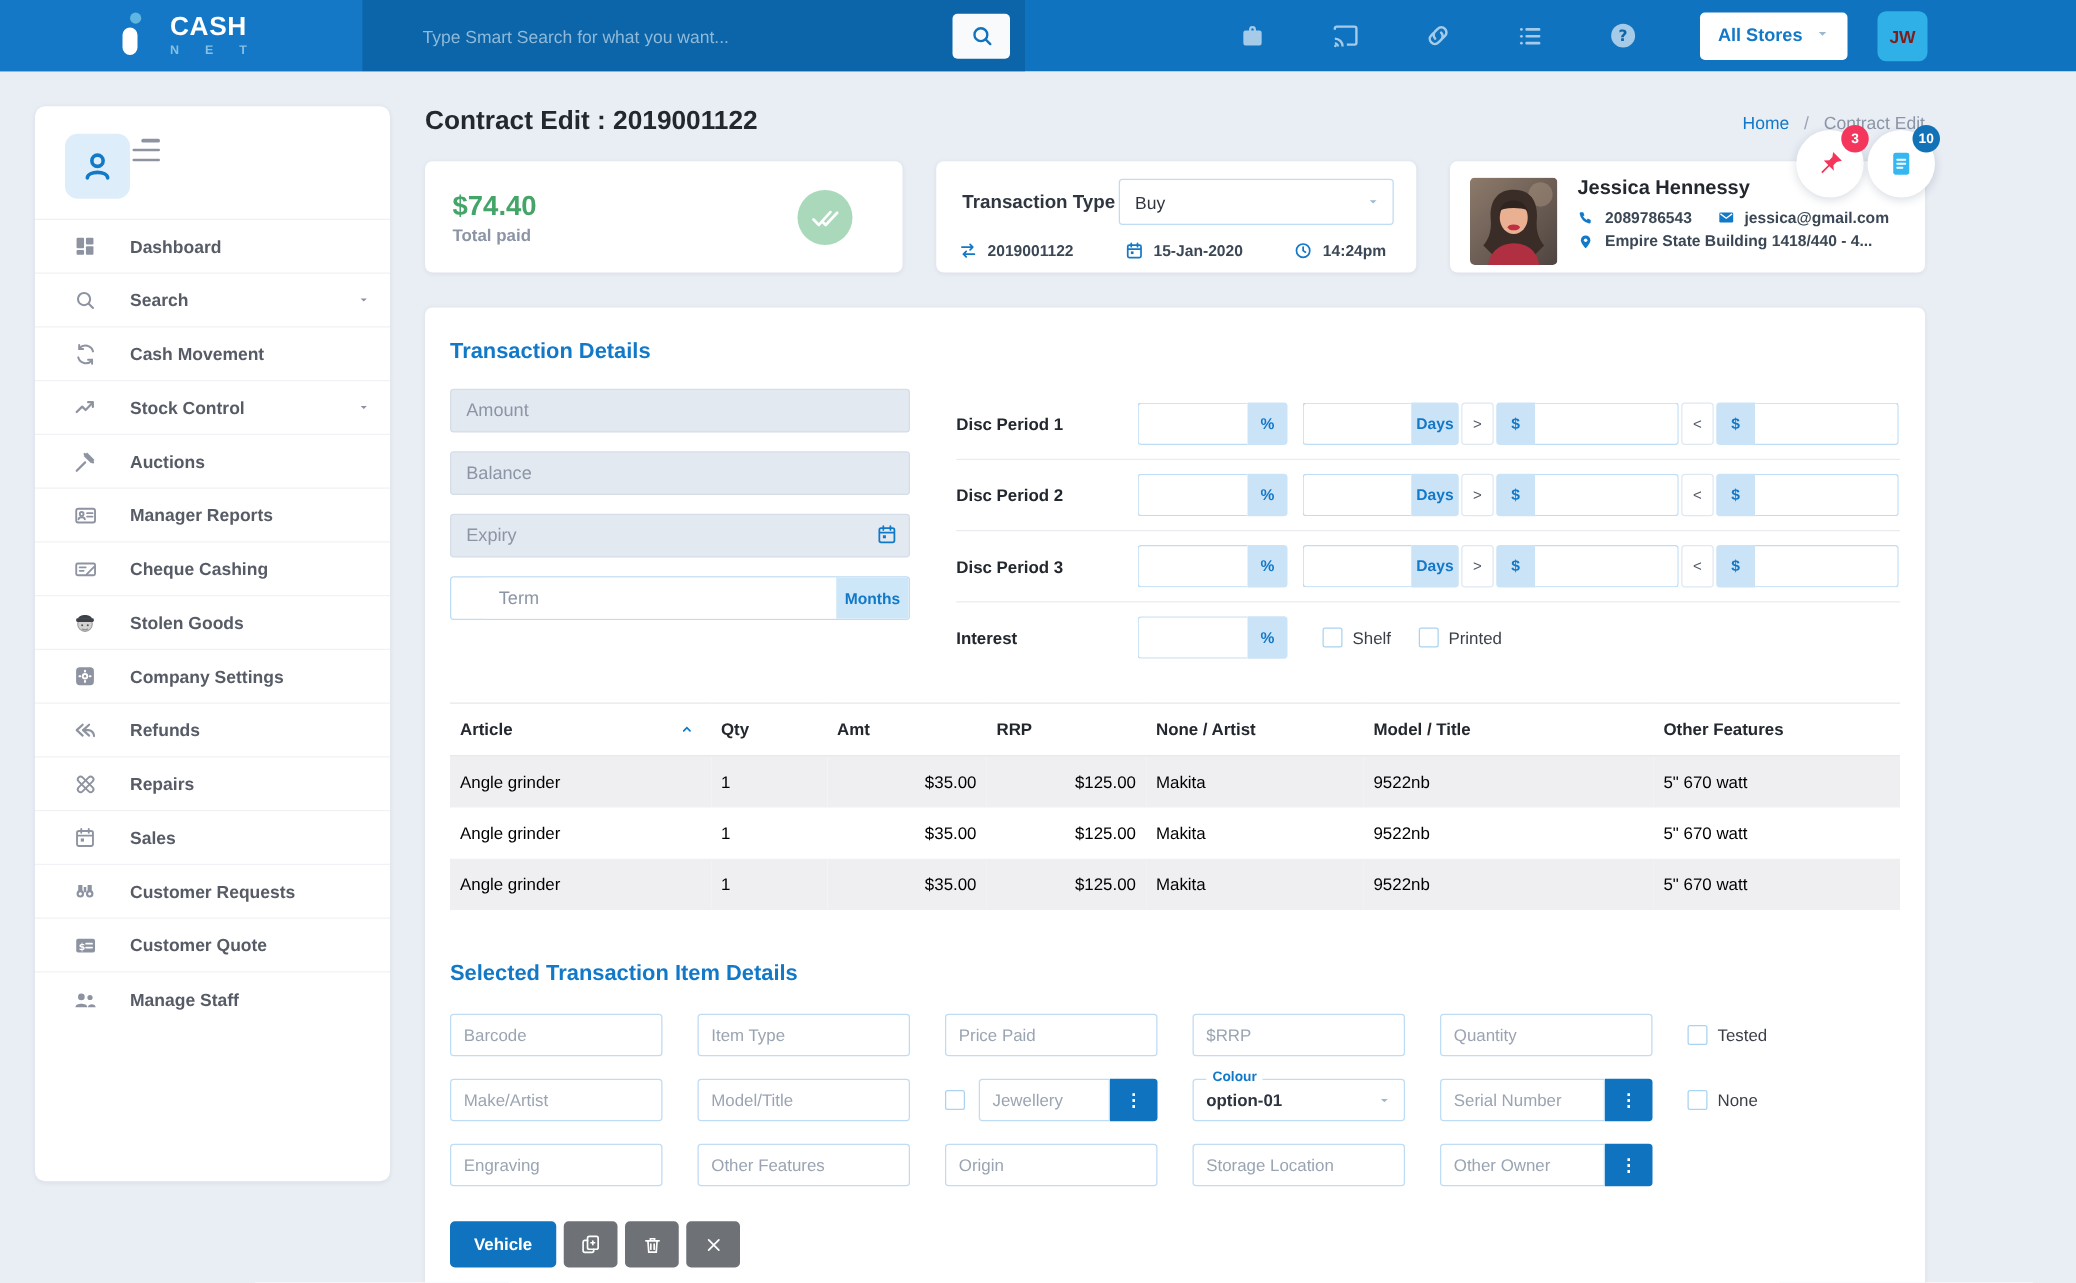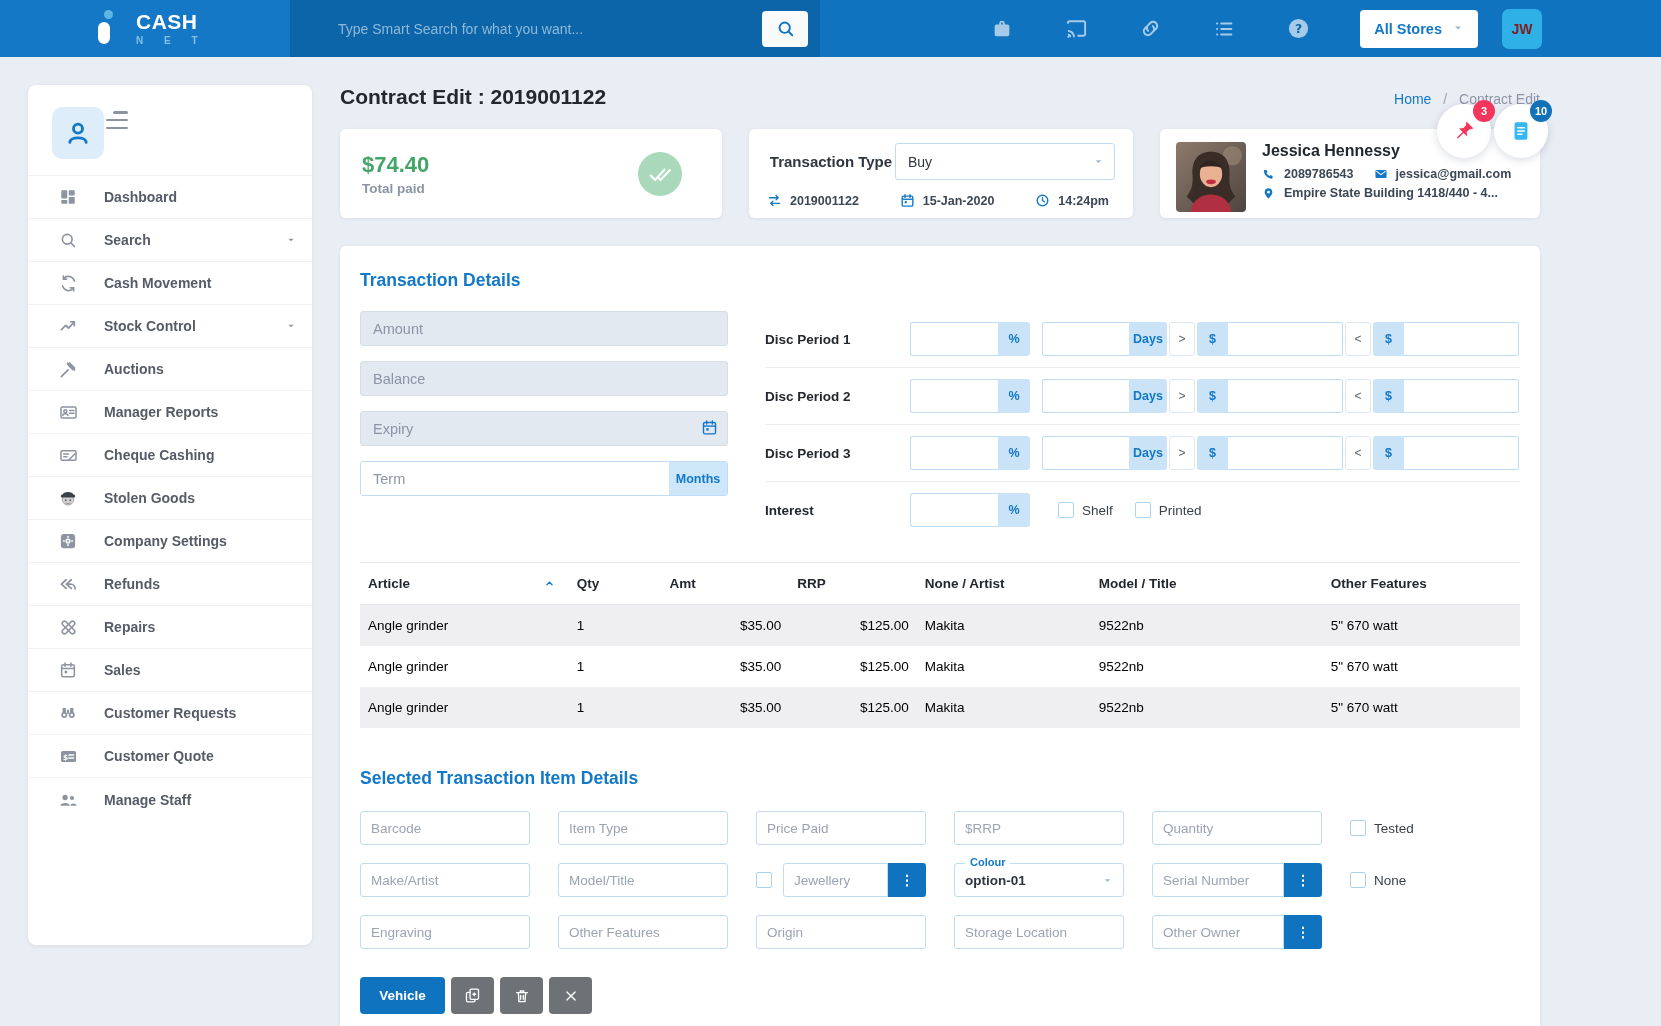--- a/index.html
+++ b/index.html
@@ -83,21 +83,21 @@
   .main-card { background:#fff; border-radius:6px; box-shadow:0 1px 4px rgba(40,60,90,.07); margin-top:28px; padding:24px 20px 30px 20px; height:812px; overflow:hidden; }
   .sec-title { color:#1278c8; font-weight:bold; font-size:17.5px; margin-bottom:20px; }
 
   .td-grid { display:flex; }
   .td-left { width:368px; flex:0 0 auto; }
   .fld { position:relative; margin-bottom:15px; height:35px; }
   .fld input { width:100%; height:35px; border-radius:3px; padding:0 12px; font-size:14.5px; font-family:inherit; color:#2e3440; outline:none; }
   .fld input::placeholder { color:#8b95a5; }
   .fld.dis input { background:#e3e9f1; border:1px solid #d5dde7; }
   .fld .f-ic { position:absolute; right:10px; top:8px; color:#1278c8; }
-  .term-wrap { display:flex; height:35px; border:1px solid #bedcf4; border-radius:3px; overflow:hidden; }
+  .term-wrap { display:flex; height:35px; border:1px solid #bedcf4; border-radius:3px; overflow:hidden;padding-left:26px; }
   .term-wrap input { flex:1; border:none; height:33px; padding:0 12px; font-size:14.5px; font-family:inherit; outline:none; }
   .term-wrap input::placeholder { color:#8b95a5; }
   .term-sfx { width:58px; background:#cde7f8; color:#1278c8; font-weight:bold; font-size:12.5px; display:flex; align-items:center; justify-content:center; }
 
   .td-right { flex:1; margin-left:37px; }
   .dp-row { display:flex; align-items:center; padding:11px 0; border-bottom:1px solid #ececf0; }
   .dp-row:last-child { border-bottom:none; }
   .dp-label { width:145px; font-weight:bold; font-size:13.5px; color:#23272e; flex:0 0 auto; }
   .grp { display:flex; height:34px; }
   .grp input { border:1px solid #bedcf4; width:88px; padding:0 8px; font-size:13.5px; font-family:inherit; outline:none; border-radius:3px 0 0 3px; border-right:none; }

